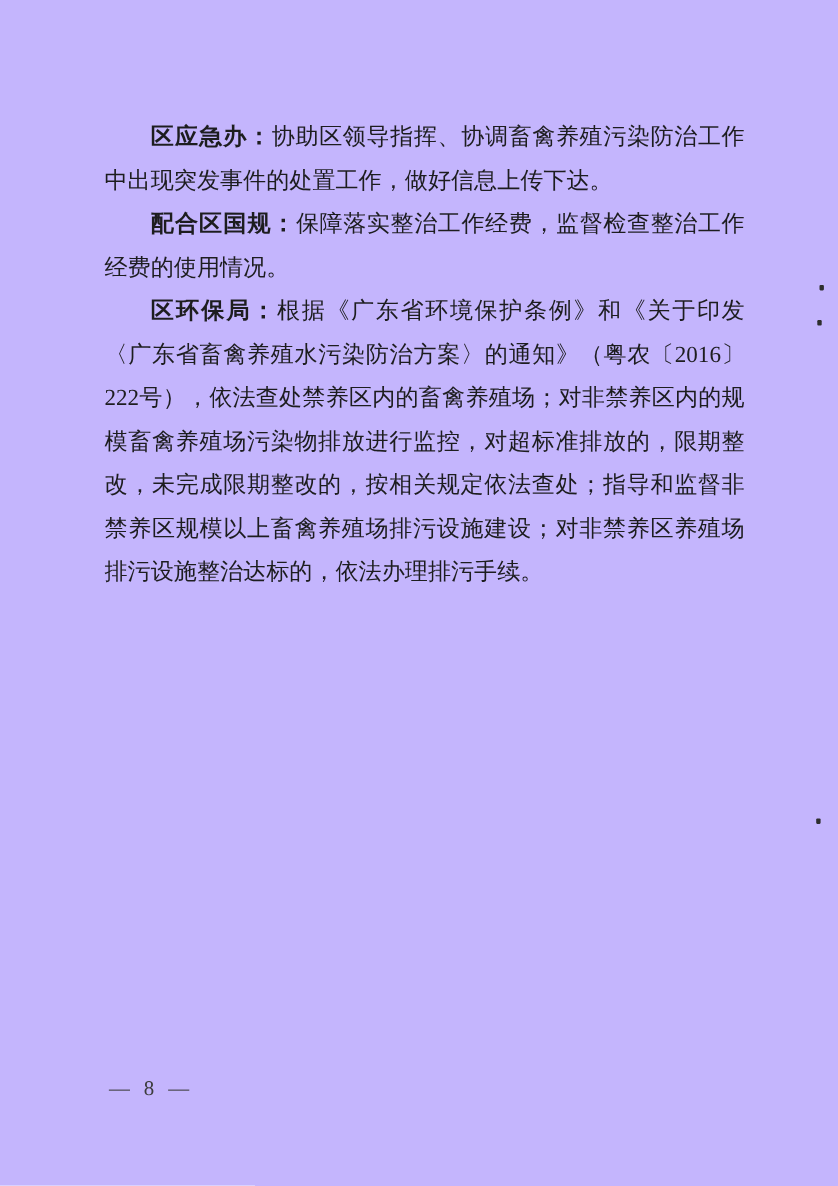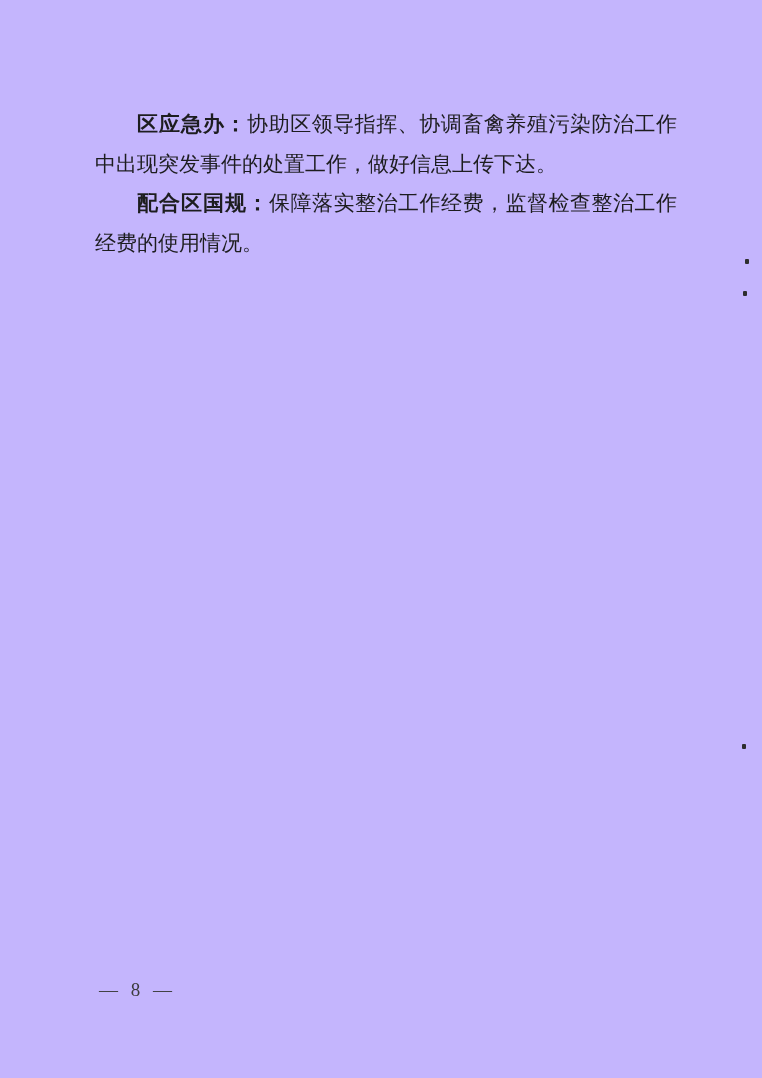--- a/index.html
+++ b/index.html
@@ -55,20 +55,21 @@
   .speck.s3 { left: 742px; top: 744px; }
 </style>
 </head>
 <body>
 
 <div class="page">
 
   <main class="text-block">
       <p><strong>区应急办：</strong><span>协助区领导指挥、协调畜禽养殖污染防治工作中出现突发事件的处置工作，做好信息上传下达。</span></p>
       <p><strong>配合区国规：</strong><span>保障落实整治工作经费，监督检查整治工作经费的使用情况。</span></p>
+      <p><strong>区环保局：</strong><span>根据《广东省环境保护条例》和《关于印发〈广东省畜禽养殖水污染防治方案〉的通知》（粤农〔2016〕222号），依法查处禁养区内的畜禽养殖场；对非禁养区内的规模畜禽养殖场污染物排放进行监控，对超标准排放的，限期整改，未完成限期整改的，按相关规定依法查处；指导和监督非禁养区规模以上畜禽养殖场排污设施建设；对非禁养区养殖场排污设施整治达标的，依法办理排污手续。</span></p>
     </main>
 
   <footer class="page-footer">
     <span>— 8 —</span>
   </footer>
 
   <div class="speck s1"></div>
   <div class="speck s2"></div>
   <div class="speck s3"></div>
 

